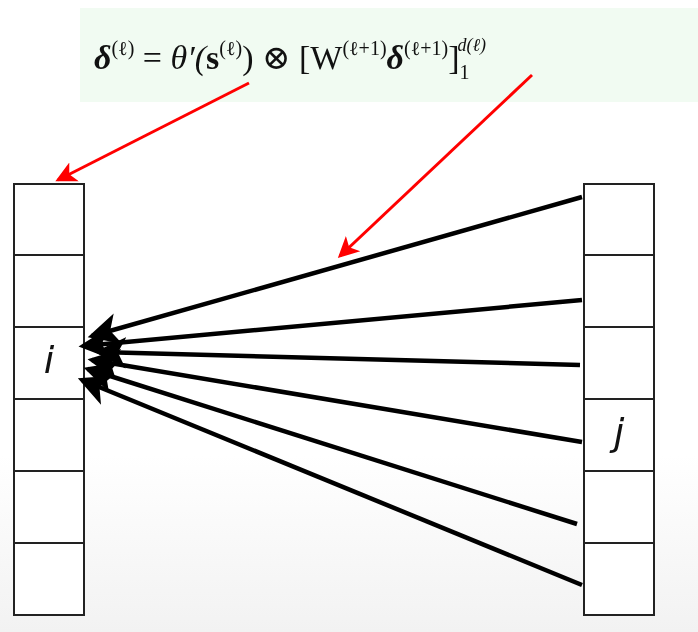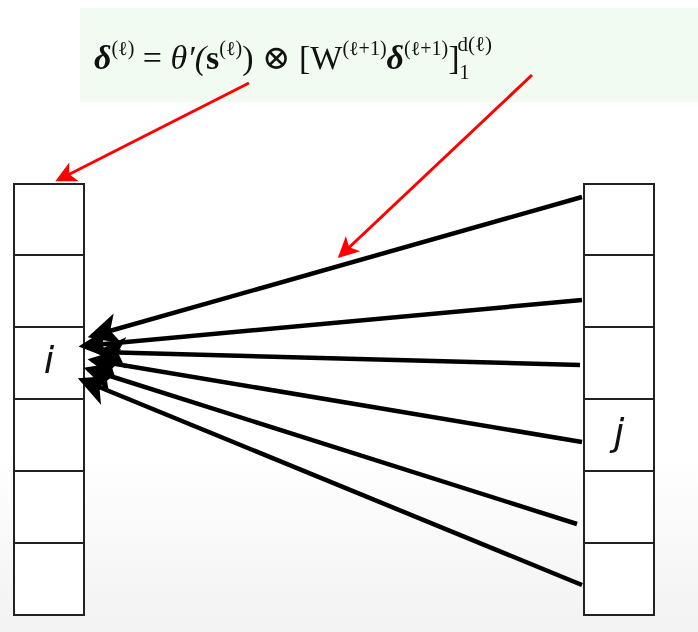--- a/index.html
+++ b/index.html
@@ -14,21 +14,21 @@
     }
     .formula {
       position: absolute; left: 14px; top: 10px;
       font-family: "Liberation Serif", "DejaVu Serif", serif;
       font-size: 34px; color: #111; white-space: nowrap; line-height: 60px;
     }
     .formula .bold { font-weight: bold; font-style: italic; }
     .formula sup { font-size: 20px; vertical-align: 14px; }
     .formula .it { font-style: italic; }
     .formula .sub { font-size: 20px; position: relative; top: 10px; }
-    .formula .supd { font-size: 21px; position: relative; top: -18px; left: -12px; }
+    .formula .supd { font-size: 18px; position: relative; top: -18px; left: -12px; font-style: italic; }
     .column { position: absolute; top: 183px; width: 72px; }
     .cell {
       height: 72px; border: 2px solid #222; border-top: none;
       box-sizing: border-box; position: relative; background: #fff;
     }
     .cell:first-child { border-top: 2px solid #222; height: 73px; }
     .col-left { left: 13px; }
     .col-right { left: 583px; }
     .cell-label {
       position: absolute; left: 0; right: 0; top: 10px; text-align: center;

